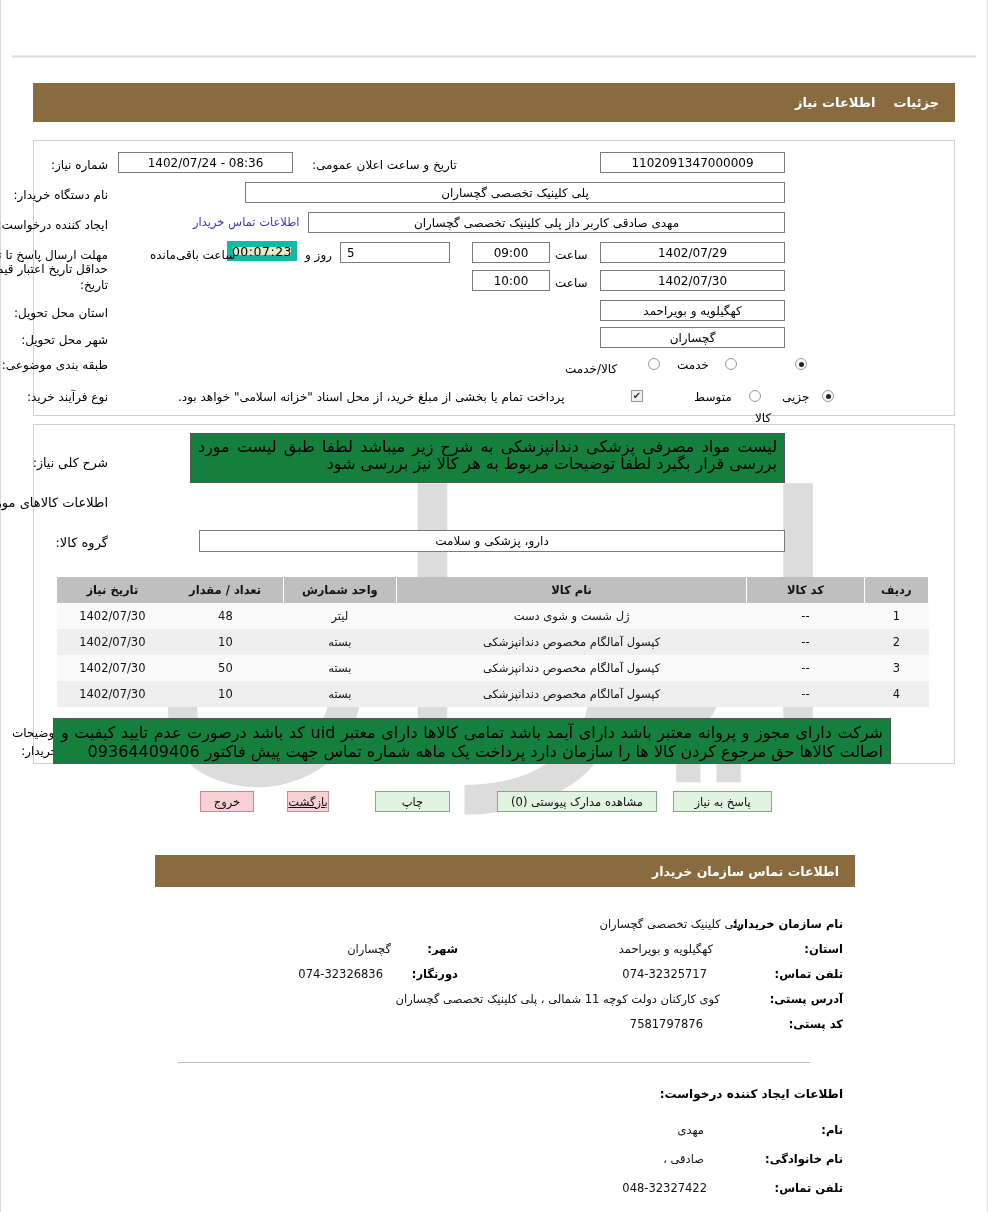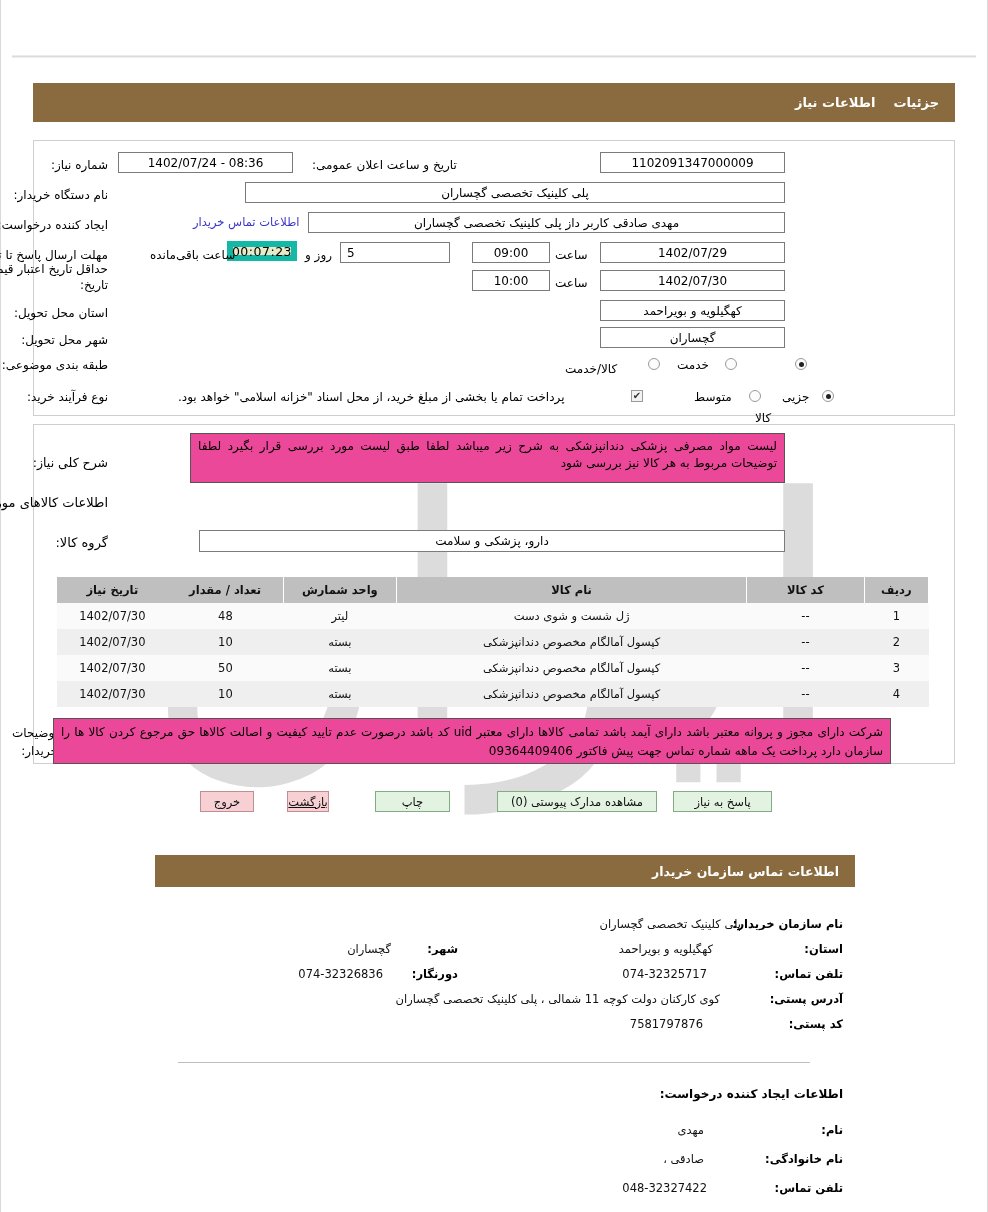--- a/index.html
+++ b/index.html
@@ -165,23 +165,23 @@
     font-size: 10px;
     line-height: 10px;
     text-align: center;
     color: #333;
   }
 
   
   .ta {
     position: absolute;
     border: 1px solid #555;
-    background: #ec4899;
-    box-sizing: border-box;
-    font-size: 12px;
+    background: #15803d;
+    box-sizing: border-box;
+    font-size: 16px;
     line-height: 17px;
     padding: 4px 7px;
     text-align: justify;
     overflow: hidden;
   }
 
   
   #goods-table {
     position: absolute;
     left: 57px;

